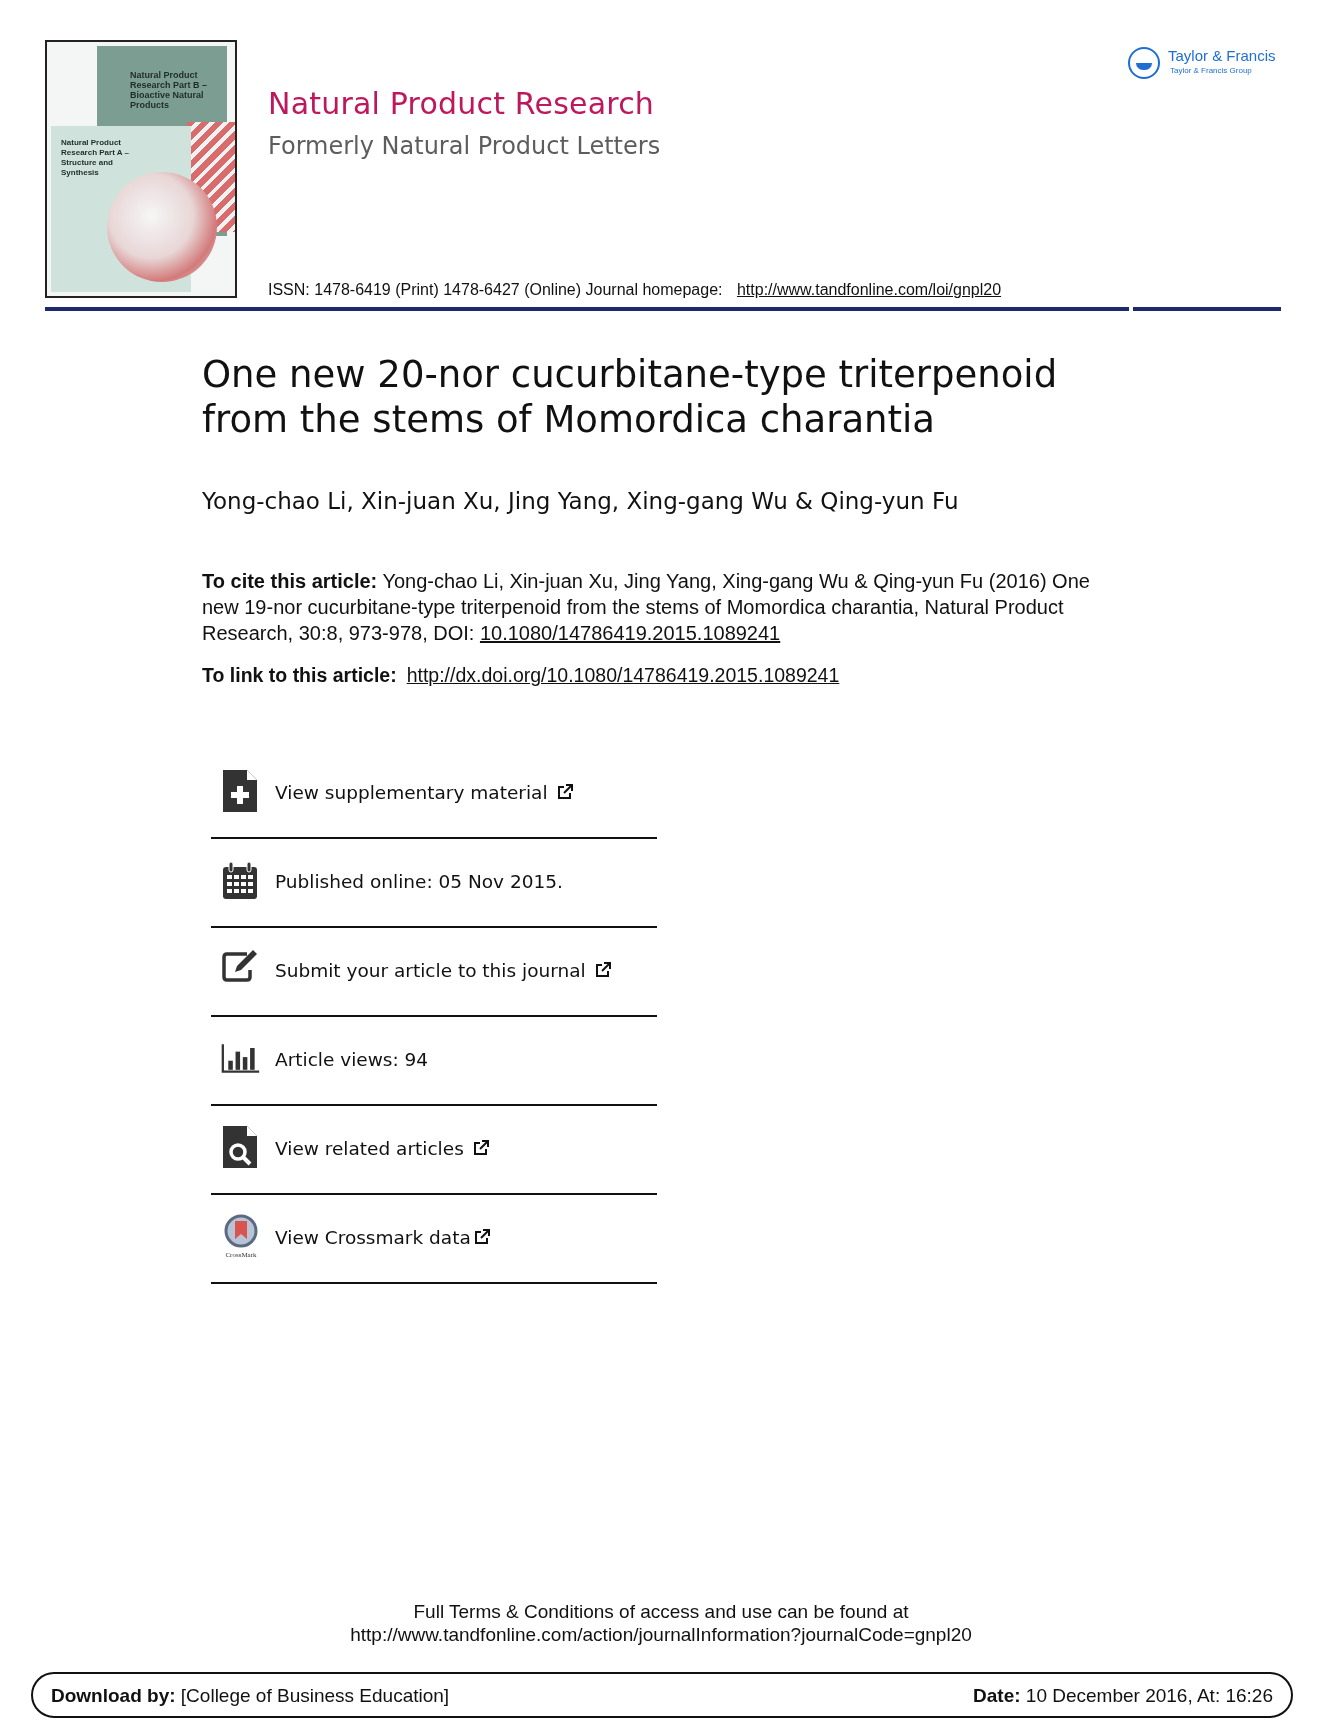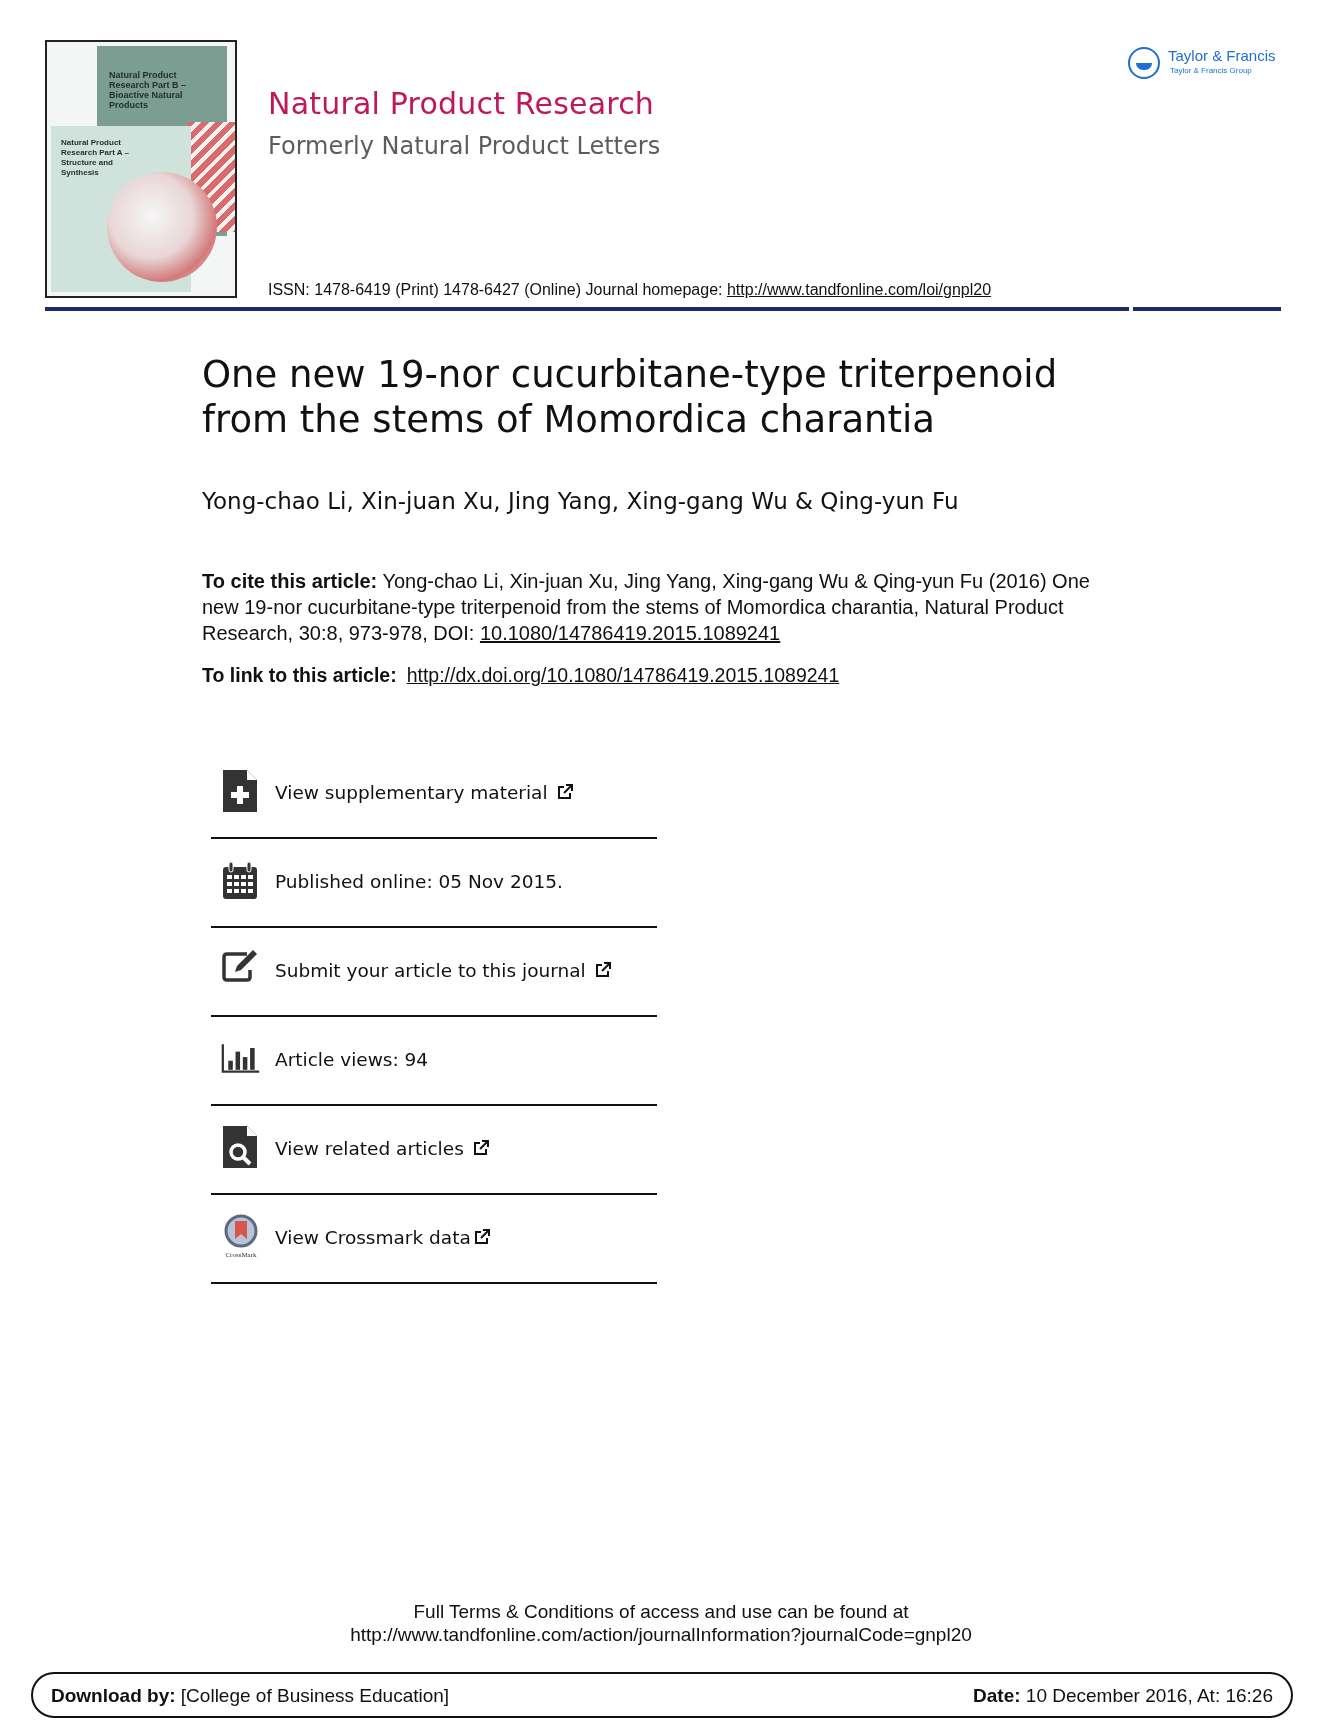--- a/index.html
+++ b/index.html
@@ -35,21 +35,21 @@
     font-family: "DejaVu Sans", sans-serif; letter-spacing: 0.2px;
   }
   .journal-sub {
     position: absolute; left: 268px; top: 132px; font-size: 24px; color: #5d5d5d;
     font-family: "DejaVu Sans", sans-serif;
   }
   .issn {
     position: absolute; left: 268px; top: 281px; font-size: 16px; color: #111;
     font-family: "Liberation Sans", sans-serif;
   }
-  .issn a { color: #111; text-decoration: underline; }
+  .issn a { color: #111; text-decoration: underline; margin-left: 10px; }
 
   .tf-logo { position: absolute; left: 1128px; top: 45px; width: 160px; height: 40px; }
   .tf-logo .circle {
     position:absolute; left:0; top:2px; width:32px; height:32px; border: 2.5px solid #1f6fd1;
     border-radius: 50%; box-sizing: border-box;
   }
   .tf-logo .circle:after {
     content:""; position:absolute; left:6px; top:14px; width:16px; height:7px; background:#1f6fd1;
     border-radius: 0 0 8px 8px;
   }
@@ -101,21 +101,21 @@
   }
   .dl-box .left { position: absolute; left: 18px; top: 11px; }
   .dl-box .right { position: absolute; right: 18px; top: 11px; }
   .dl-box b { font-weight: bold; }
 </style>
 </head>
 <body>
 
 <div class="cover">
   <div class="back">
-    <div class="t" style="width:80px;">Natural Product Research Part B – Bioactive Natural Products</div>
+    <div class="t" style="width:80px;margin-left:21px;">Natural Product Research Part B – Bioactive Natural Products</div>
   </div>
   <div class="ball2"></div>
   <div class="front">
     <div class="t" style="width:80px;">Natural Product Research Part A – Structure and Synthesis</div>
   </div>
   <div class="ball1"></div>
 </div>
 
 <div class="journal-title">Natural Product Research</div>
 <div class="journal-sub">Formerly Natural Product Letters</div>
@@ -125,21 +125,21 @@
 
 <div class="tf-logo">
   <div class="circle"></div>
   <div class="name">Taylor &amp; Francis</div>
   <div class="grp">Taylor &amp; Francis Group</div>
 </div>
 
 <div class="rule-main"></div>
 <div class="rule-small"></div>
 
-<div class="article-title">One new 19-nor cucurbitane-type triterpenoid from the stems of Momordica charantia</div>
+<div class="article-title">One new 20-nor cucurbitane-type triterpenoid from the stems of Momordica charantia</div>
 <div class="authors">Yong-chao Li, Xin-juan Xu, Jing Yang, Xing-gang Wu &amp; Qing-yun Fu</div>
 
 <div class="cite">
   <b>To cite this article:</b><span> Yong-chao Li, Xin-juan Xu, Jing Yang, Xing-gang Wu &amp; Qing-yun Fu (2016) One new 19-nor cucurbitane-type triterpenoid from the stems of Momordica charantia, Natural Product Research, 30:8, 973-978, DOI: </span><a>10.1080/14786419.2015.1089241</a>
 </div>
 
 <div class="link-line">
   <b>To link to this article:</b><a>http://dx.doi.org/10.1080/14786419.2015.1089241</a>
 </div>
 

